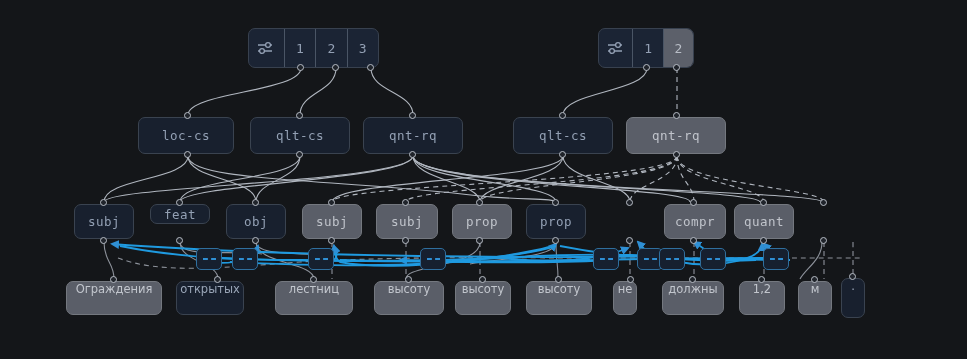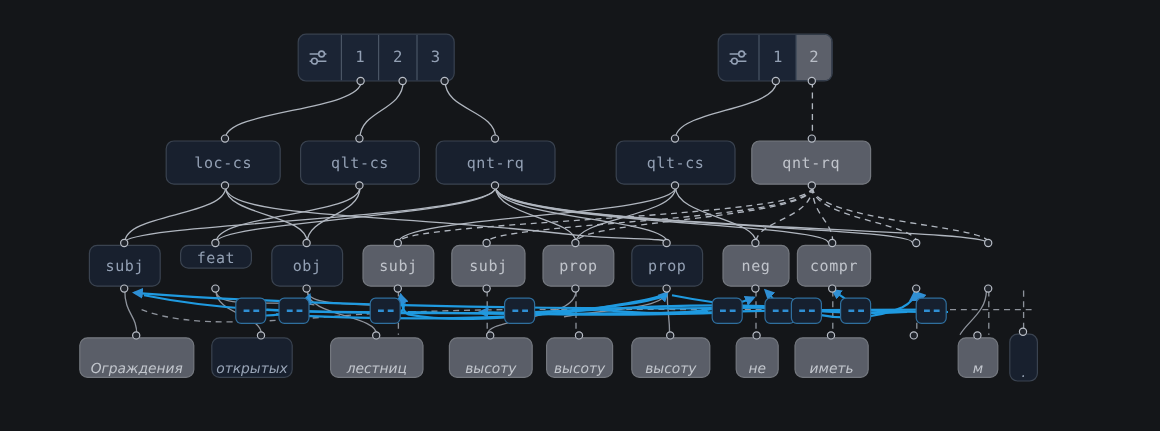--- a/index.html
+++ b/index.html
@@ -38,24 +38,24 @@
     font-family:"DejaVu Sans Mono",monospace;
     font-size:12.5px;letter-spacing:.5px;
     color:#8f9cb0;
     background:#1b2434;border:1px solid #39424f;
   }
   .node.sel{background:#5a5e68;border-color:#74787f;color:#c0c4cb;}
   .node.dark{background:#18202e;border-color:#3a4350;color:#93a0b4;}
 
   .word{
     position:absolute;box-sizing:border-box;
-    display:flex;align-items:flex-end;justify-content:center;
+    display:flex;align-items:flex-start;justify-content:center;
     border-radius:7px;height:34px;
     font-family:"DejaVu Sans",sans-serif;font-size:11.5px;
-    background:#5a5e68;border:1px solid #74787f;color:#c2c6cd;font-style:italic;
+    background:#5a5e68;border:1px solid #74787f;color:#c2c6cd;
   }
   .word.dark{background:#18202e;border:1px solid #3a4350;color:#9aa6b8;}
 
   .chip{
     position:absolute;box-sizing:border-box;width:26px;height:22px;
     border-radius:5px;background:#16202f;border:1px solid #2f6f9e;
     display:flex;align-items:center;justify-content:center;
   }
   .chip i{
     display:block;width:13px;height:0;
@@ -220,26 +220,26 @@
     </div>
   <div class="node sel" style="left:376px;top:204px;width:62px;height:35px;">
       <span>subj</span>
     </div>
   <div class="node sel" style="left:452px;top:204px;width:60px;height:35px;">
       <span>prop</span>
     </div>
   <div class="node dark" style="left:526px;top:204px;width:60px;height:35px;">
       <span>prop</span>
     </div>
-  <div class="node sel" style="left:602px;top:204px;width:56px;height:35px;">
-      <span>neg</span>
-    </div>
   <div class="node sel" style="left:664px;top:204px;width:62px;height:35px;">
       <span>compr</span>
     </div>
+  <div class="node sel" style="left:734px;top:204px;width:60px;height:35px;">
+      <span>quant</span>
+    </div>
 
   <div class="chip" style="left:196px;top:248px;">
       <i></i>
     </div>
   <div class="chip" style="left:232px;top:248px;">
       <i></i>
     </div>
   <div class="chip" style="left:308px;top:248px;">
       <i></i>
     </div>
@@ -273,25 +273,28 @@
     </div>
   <div class="word" style="left:374px;top:281px;width:70px;">
       <span>высоту</span>
     </div>
   <div class="word" style="left:455px;top:281px;width:56px;">
       <span>высоту</span>
     </div>
   <div class="word" style="left:526px;top:281px;width:66px;">
       <span>высоту</span>
     </div>
-  <div class="word" style="left:613px;top:281px;width:36px;">
+  <div class="word" style="left:613px;top:281px;width:24px;">
       <span>не</span>
     </div>
   <div class="word" style="left:662px;top:281px;width:62px;">
-      <span>иметь</span>
+      <span>должны</span>
+    </div>
+  <div class="word" style="left:739px;top:281px;width:46px;">
+      <span>1,2</span>
     </div>
   <div class="word" style="left:798px;top:281px;width:34px;">
       <span>м</span>
     </div>
   <div class="word dark" style="left:841px;top:278px;width:24px;height:40px;">
       <span>.</span>
     </div>
 
   <div class="port" style="left:297px;top:64px;"></div>
   <div class="port" style="left:332px;top:64px;"></div>

